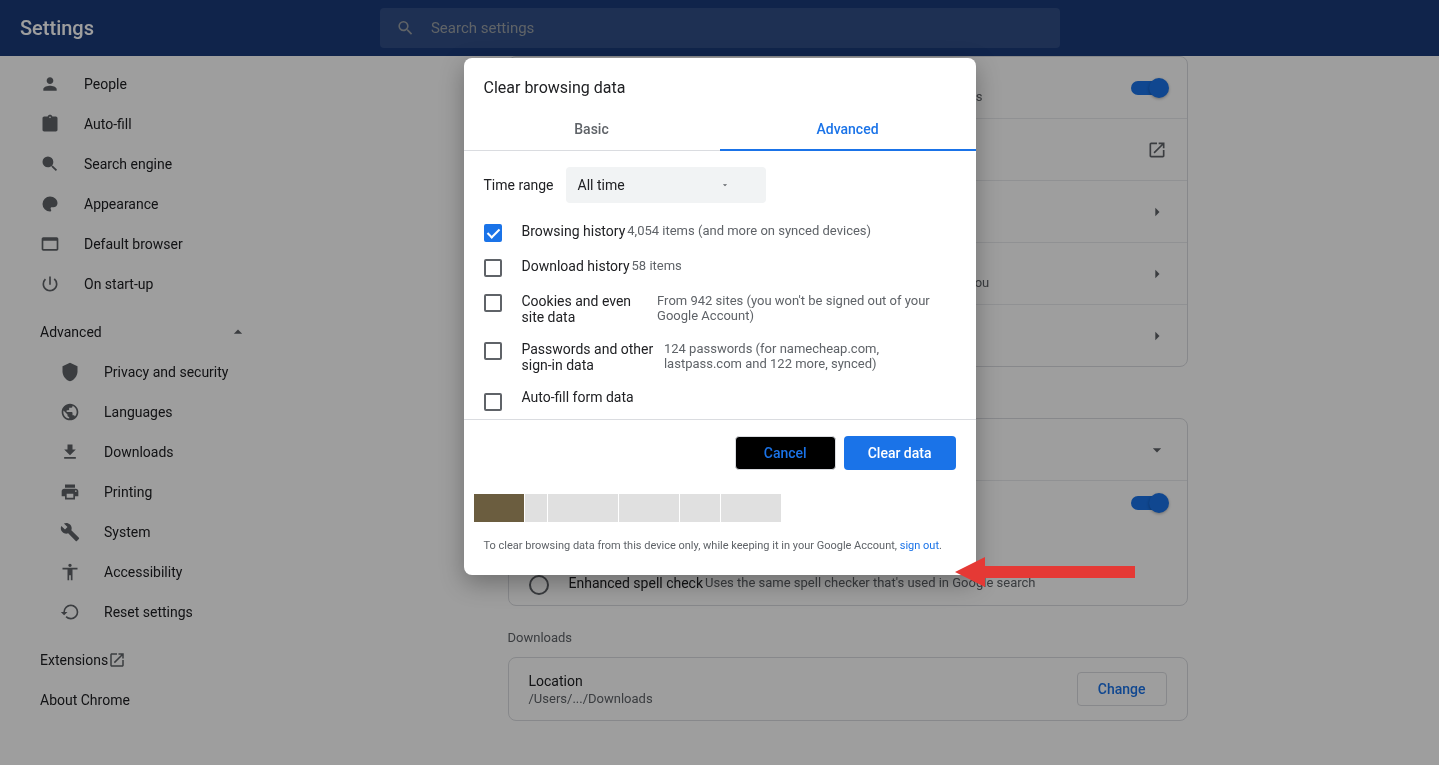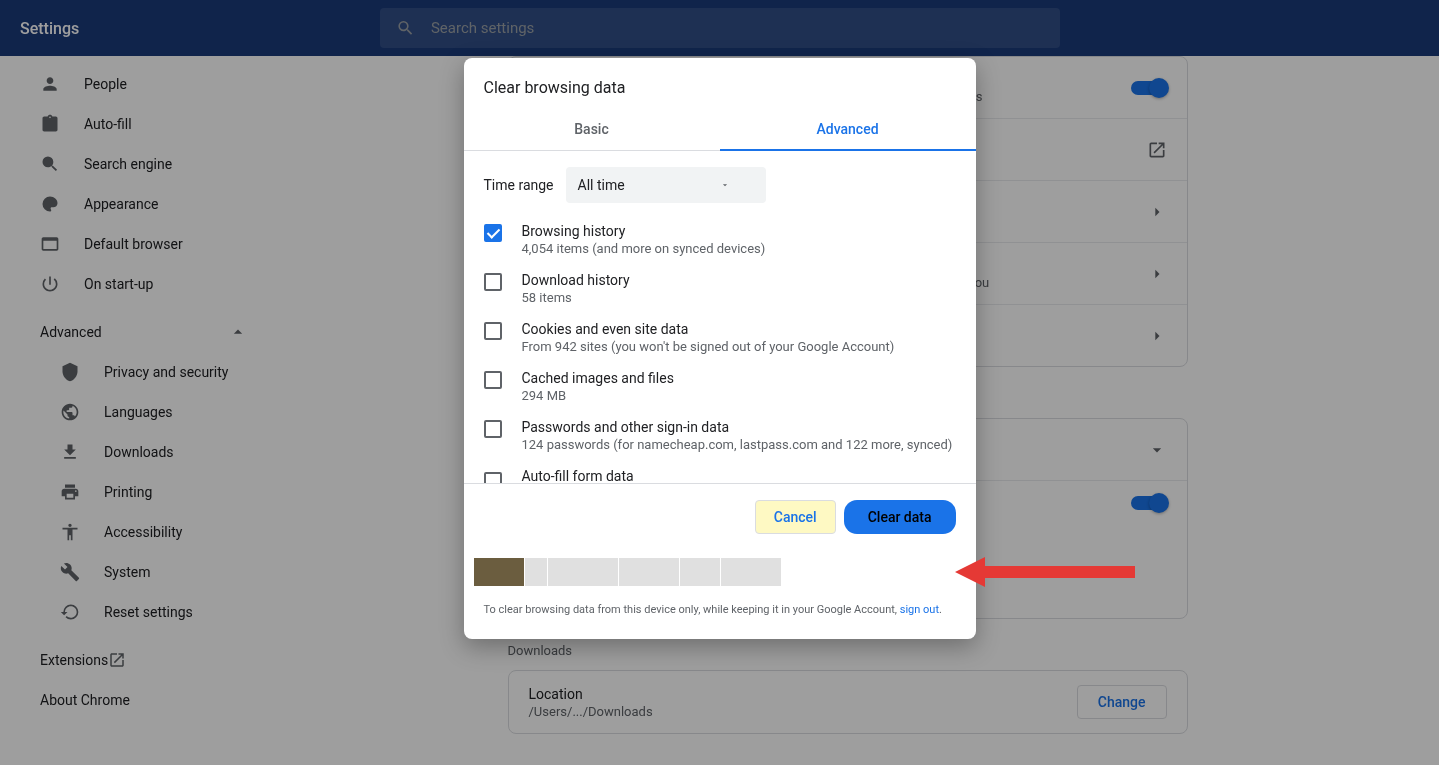--- a/index.html
+++ b/index.html
@@ -1,20 +1,20 @@
 <!DOCTYPE html>
 <html><head>
 <meta charset="utf-8">
 <style>
 * { margin: 0; padding: 0; box-sizing: border-box; font-family: Roboto, Arial, sans-serif; }
 body { width: 1439px; height: 765px; background: #fff; overflow: hidden; position: relative; }
 
 
 .header { background: #1a3a7a; height: 56px; display: flex; align-items: center; padding: 0 20px; color: #fff; }
-.header-title { font-size: 16px; font-weight: 500; width: 360px; }
+.header-title { font-size: 20px; font-weight: 500; width: 360px; }
 .search-wrap { background: rgba(255,255,255,0.1); border-radius: 4px; display: flex; align-items: center; padding: 0 16px; height: 40px; width: 680px; }
 .search-wrap svg { width: 20px; height: 20px; fill: #9aa0a6; margin-right: 16px; }
 .search-wrap input { background: transparent; border: none; outline: none; color: #e8eaed; font-size: 15px; width: 100%; }
 .search-wrap input::placeholder { color: #9aa0a6; }
 
 
 .sidebar { position: absolute; top: 56px; left: 0; width: 256px; padding: 8px 0; margin-left: 16px; }
 .nav-item { display: flex; align-items: center; height: 40px; padding: 0 24px; cursor: pointer; color: #202124; font-size: 14px; }
 .nav-item svg { width: 20px; height: 20px; fill: #5f6368; margin-right: 24px; }
 .nav-section { display: flex; align-items: center; justify-content: space-between; height: 40px; padding: 0 24px; font-size: 14px; color: #202124; cursor: pointer; }
@@ -53,27 +53,27 @@
 .tab.active { color: #1a73e8; border-bottom: 2px solid #1a73e8; margin-bottom: -1px; }
 .dialog-body { padding: 16px 20px 0; }
 .time-row { display: flex; align-items: center; gap: 12px; margin-bottom: 12px; }
 .time-label { font-size: 14px; color: #202124; }
 .select { background: #f1f3f4; border: none; padding: 10px 36px 10px 12px; font-size: 14px; color: #202124; border-radius: 4px; position: relative; width: 200px; display: flex; align-items: center; justify-content: space-between; cursor: pointer; }
 .select svg { width: 10px; height: 10px; fill: #5f6368; }
 .check-row { display: flex; padding: 8px 0; gap: 20px; align-items: flex-start; }
 .checkbox { width: 18px; height: 18px; border: 2px solid #5f6368; border-radius: 2px; flex-shrink: 0; margin-top: 1px; cursor: pointer; }
 .checkbox.checked { background: #1a73e8; border-color: #1a73e8; position: relative; }
 .checkbox.checked::after { content: ''; position: absolute; left: 4px; top: 0px; width: 5px; height: 10px; border: solid #fff; border-width: 0 2px 2px 0; transform: rotate(45deg); }
-.check-text { display: flex; flex-direction: column; gap: 2px; }
+.check-text { display: flex; gap: 2px; }
 .check-title { font-size: 14px; color: #202124; }
 .check-sub { font-size: 13px; color: #5f6368; }
 .dialog-body-scroll { max-height: 268px; overflow: hidden; }
 .dialog-footer { border-top: 1px solid #dadce0; padding: 16px 20px; display: flex; justify-content: flex-end; gap: 8px; position: relative; }
-.btn-cancel { border: 1px solid #dadce0; background: #fef9c3; color: #1a73e8; padding: 8px 18px; border-radius: 4px; font-size: 14px; font-weight: 500; cursor: pointer; }
-.btn-primary { border: none; background: #1a73e8; color: #000000; padding: 8px 24px; border-radius: 13px; font-size: 14px; font-weight: 500; cursor: pointer; }
+.btn-cancel { border: 1px solid #dadce0; background: #000000; color: #1a73e8; padding: 8px 28px; border-radius: 4px; font-size: 14px; font-weight: 500; cursor: pointer; }
+.btn-primary { border: none; background: #1a73e8; color: #ffffff; padding: 8px 24px; border-radius: 4px; font-size: 14px; font-weight: 500; cursor: pointer; }
 .footer-note { padding: 16px 20px 20px; font-size: 11px; color: #5f6368; line-height: 1.5; border-top: 0; }
 .footer-note a { color: #1a73e8; text-decoration: none; cursor: pointer; }
 .pixelated { display: flex; gap:1px; margin-top:8px; margin-left:-10px;}
 .px { height: 28px; background: #e0e0e0; }
 
 
 .annotate-arrow { position: absolute; z-index: 30; top: 552px; left: 955px; pointer-events: none; }
 .annotate-arrow svg { fill: #e53935; }
 </style>
 </head>
@@ -153,29 +153,29 @@
         <span>Downloads</span>
       </div>
     <div class="nav-item">
         <svg viewBox="0 0 24 24">
           <path d="M19 8H5c-1.66 0-3 1.34-3 3v6h4v4h12v-4h4v-6c0-1.66-1.34-3-3-3zm-3 11H8v-5h8v5zm3-7c-.55 0-1-.45-1-1s.45-1 1-1 1 .45 1 1-.45 1-1 1zm-1-9H6v4h12V3z"></path>
         </svg>
         <span>Printing</span>
       </div>
     <div class="nav-item">
         <svg viewBox="0 0 24 24">
+          <path d="M22.7 19l-9.1-9.1c.9-2.3.4-5-1.5-6.9-2-2-5-2.4-7.4-1.3L9 6 6 9 1.6 4.7C.4 7.1.9 10.1 2.9 12.1c1.9 1.9 4.6 2.4 6.9 1.5l9.1 9.1c.4.4 1 .4 1.4 0l2.3-2.3c.5-.4.5-1.1.1-1.4z"></path>
+        </svg>
+        <span>System</span>
+      </div>
+    <div class="nav-item">
+        <svg viewBox="0 0 24 24">
           <path d="M12 2c1.1 0 2 .9 2 2s-.9 2-2 2-2-.9-2-2 .9-2 2-2zm9 7h-6v13h-2v-6h-2v6H9V9H3V7h18v2z"></path>
         </svg>
         <span>Accessibility</span>
-      </div>
-    <div class="nav-item">
-        <svg viewBox="0 0 24 24">
-          <path d="M22.7 19l-9.1-9.1c.9-2.3.4-5-1.5-6.9-2-2-5-2.4-7.4-1.3L9 6 6 9 1.6 4.7C.4 7.1.9 10.1 2.9 12.1c1.9 1.9 4.6 2.4 6.9 1.5l9.1 9.1c.4.4 1 .4 1.4 0l2.3-2.3c.5-.4.5-1.1.1-1.4z"></path>
-        </svg>
-        <span>System</span>
       </div>
     <div class="nav-item">
         <svg viewBox="0 0 24 24">
           <path d="M13 3a9 9 0 00-9 9H1l3.89 3.89.07.14L9 12H6c0-3.87 3.13-7 7-7s7 3.13 7 7-3.13 7-7 7c-1.93 0-3.68-.79-4.94-2.06l-1.42 1.42A8.954 8.954 0 0013 21a9 9 0 000-18z"></path>
         </svg>
         <span>Reset settings</span>
       </div>
   </div>
   <div style="height:8px"></div>
   <div class="nav-footer">
@@ -313,27 +313,20 @@
           <div class="check-text">
             <div class="check-title">Download history</div>
             <div class="check-sub">58 items</div>
           </div>
         </div>
       <div class="check-row">
           <div class="checkbox"></div>
           <div class="check-text">
             <div class="check-title">Cookies and even site data</div>
             <div class="check-sub">From 942 sites (you won't be signed out of your Google Account)</div>
-          </div>
-        </div>
-      <div class="check-row">
-          <div class="checkbox"></div>
-          <div class="check-text">
-            <div class="check-title">Cached images and files</div>
-            <div class="check-sub">294 MB</div>
           </div>
         </div>
       <div class="check-row">
           <div class="checkbox"></div>
           <div class="check-text">
             <div class="check-title">Passwords and other sign-in data</div>
             <div class="check-sub">124 passwords (for namecheap.com, lastpass.com and 122 more, synced)</div>
           </div>
         </div>
       <div class="check-row">

